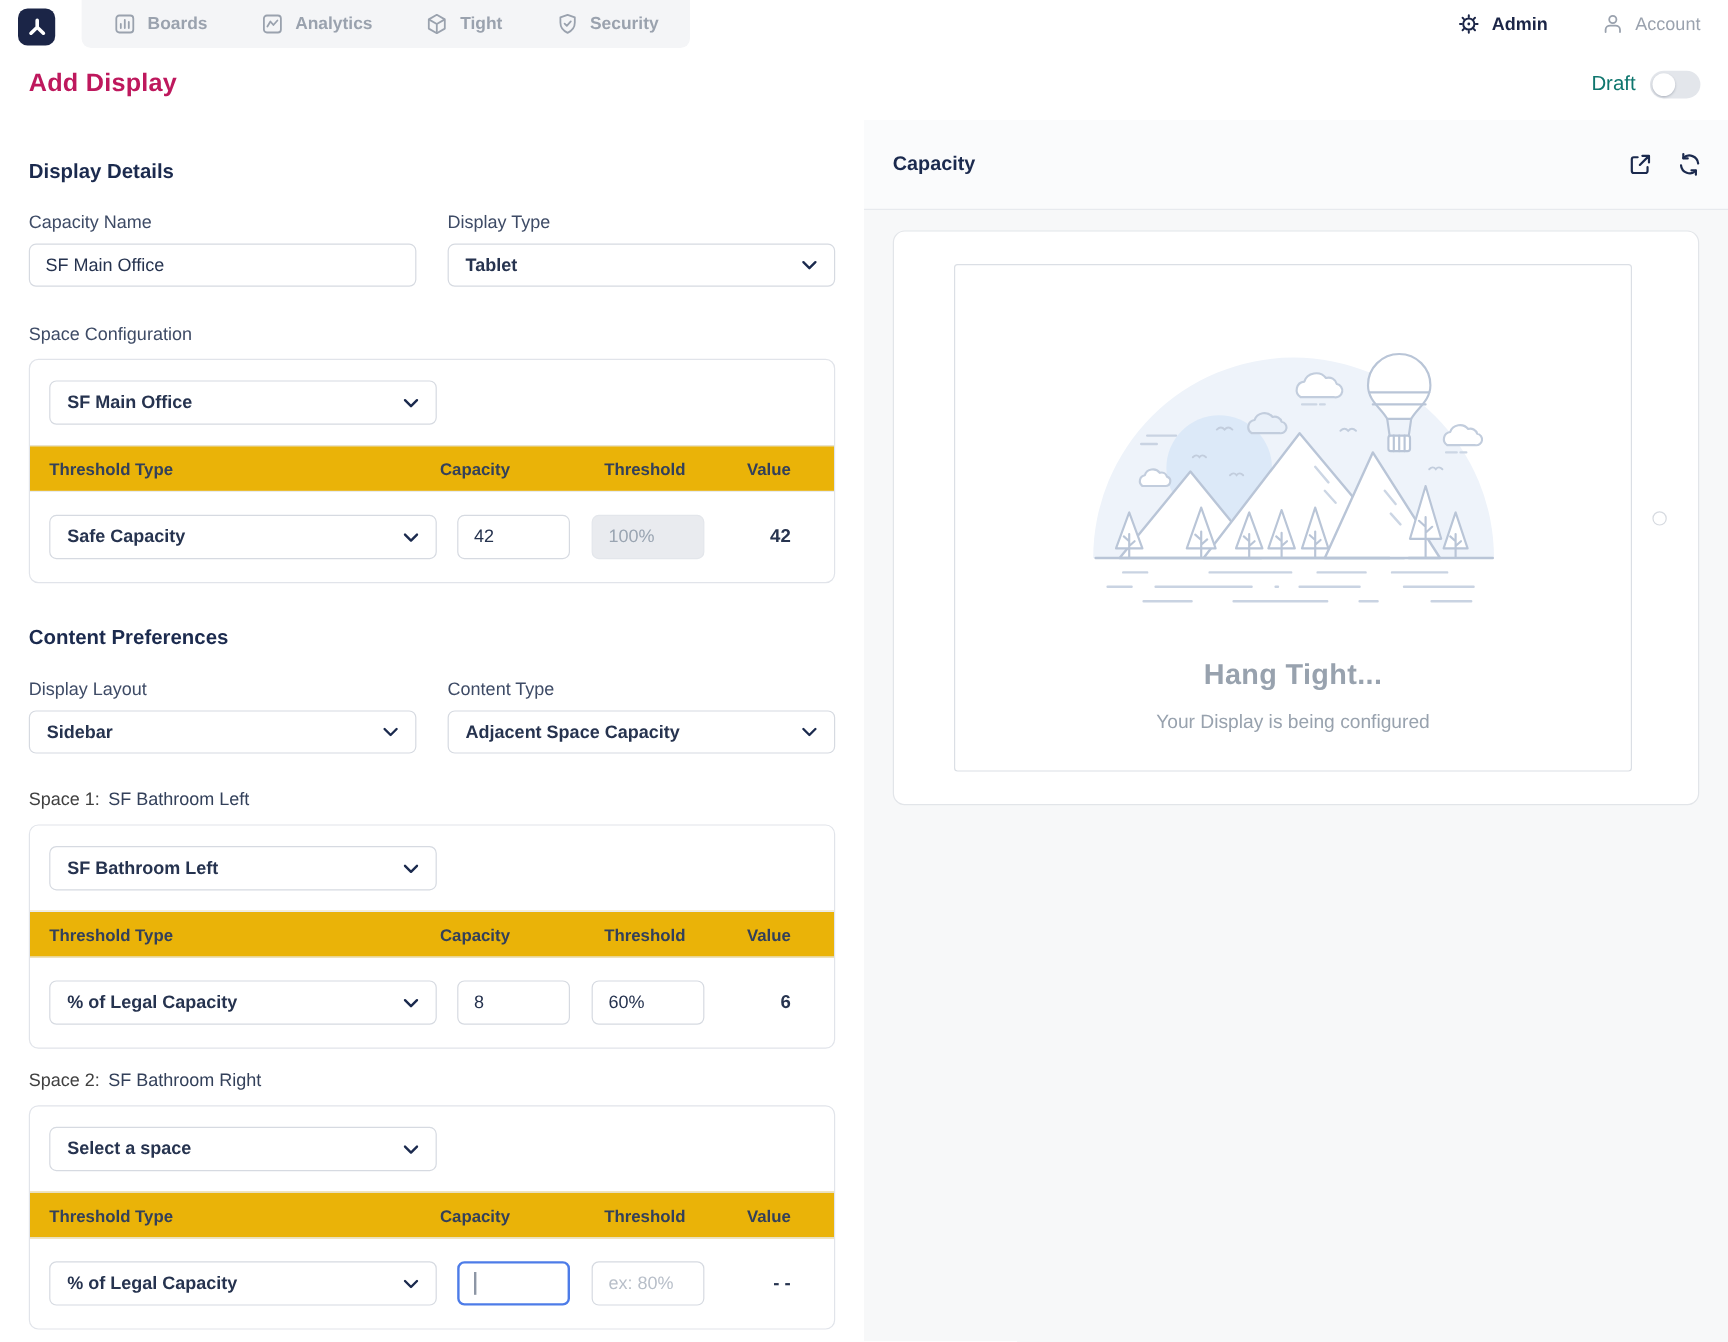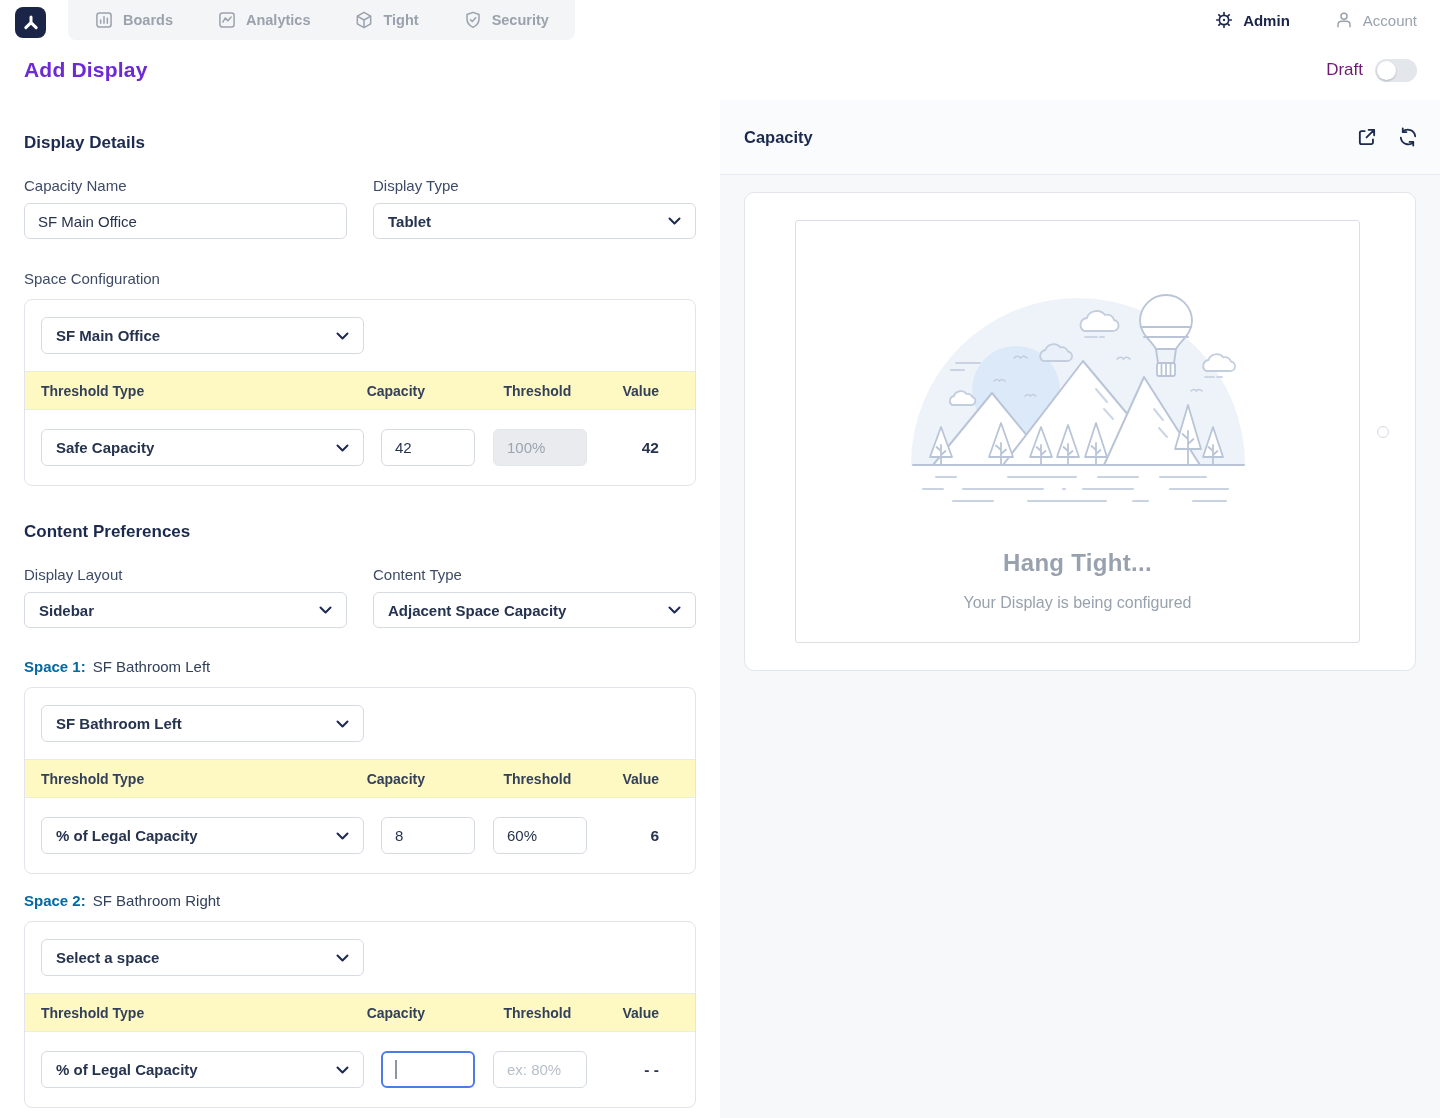--- a/index.html
+++ b/index.html
@@ -17,23 +17,23 @@
   .nav-item svg { display:block; }
   .topbar-right { position:absolute; right:0; top:0; height:40px; display:flex;
     align-items:center; gap:44px; padding-right:23px; }
   .top-acct { display:flex; align-items:center; gap:9px; font-size:15px; }
   .top-acct.active { color:#1b2547; font-weight:700; }
   .top-acct.inactive { color:#9aa2ae; font-weight:400; }
 
   
   .page-header { height:60px; display:flex; align-items:center;
     justify-content:space-between; padding:0 23px 0 24px; }
-  .page-title { font-size:21px; font-weight:700; color:#6d28d9; letter-spacing:.2px; }
+  .page-title { font-size:21px; font-weight:700; color:#be185d; letter-spacing:.2px; }
   .draft-wrap { display:flex; align-items:center; gap:12px; }
-  .draft-label { color:#701a75; font-size:17px; }
+  .draft-label { color:#0f766e; font-size:17px; }
   .toggle { width:42px; height:23px; background:#e3e6eb; border-radius:12px;
     position:relative; cursor:pointer; }
   .toggle .knob { position:absolute; left:2px; top:2px; width:19px; height:19px;
     background:#fff; border-radius:50%; box-shadow:0 1px 2px rgba(20,30,60,.25); }
 
   
   .content { display:flex; height:1018px; overflow:hidden; }
   .form-col { width:720px; padding:0 24px; overflow:hidden; }
   .preview-col { flex:1; background:#f7f8f9; display:flex; flex-direction:column; }
 
@@ -48,42 +48,42 @@
     padding:0 13px; font-size:15px; color:#26334f; font-family:inherit; background:#fff; outline:none; }
   .select { height:36px; border:1px solid #d6dae1; border-radius:6px; background:#fff;
     display:flex; align-items:center; justify-content:space-between; padding:0 14px;
     font-size:15px; color:#26334f; cursor:pointer;font-weight:bold; }
   .select svg { flex:none; margin-left:8px; }
   .solo-label { margin-top:31px; }
 
   .card { border:1px solid #e1e4ea; border-radius:8px; margin-top:12px; background:#fff; }
   .card-top { padding:17px 16px; }
   .card-top .select { width:323px; height:37px; }
-  .thead { display:flex; align-items:center; height:39px; background:#fef9c3;
+  .thead { display:flex; align-items:center; height:39px; background:#eab308;
     border-top:1px solid #e8ebef; border-bottom:1px solid #e8ebef;
     font-size:14px; font-weight:700; color:#33405a; padding:0 16px;gap:41px; }
   .trow { display:flex; align-items:center; height:75px; padding:0 16px; }
   .col-type { width:323px; }
   .trow .select.col-type { height:37px; }
   .col-cap { width:94px; margin-left:17px; }
   .col-thr { width:94px; margin-left:18px; }
   .col-val { flex:1; text-align:right; padding-right:20px; }
   .thead .col-cap, .thead .col-thr { text-align:left; }
   .val-text { font-size:15.5px; font-weight:700; color:#27344f; }
   .cell-input { width:100%; height:37px; border:1px solid #d6dae1; border-radius:6px;
     padding:0 13px; font-size:15px; color:#26334f; font-family:inherit; outline:none; background:#fff; }
   .cell-input:disabled { background:#e9ebef; border-color:#e3e6eb; color:#9aa5b2; }
   .cell-input::placeholder { color:#b8bfc9; }
   .input-wrap { position:relative; }
   .cell-input.focused { border:2px solid #4d7ce8; }
   .caret { position:absolute; left:14px; top:9px; width:1.5px; height:19px; background:#8d96a5; }
 
   .space-label { margin-top:30px; font-size:15px; }
   .card + .space-label { margin-top:18px; }
-  .space-label b { font-weight:700; color:#0369a1; margin-right:7px; }
+  .space-label b { font-weight:400; color:#404040; margin-right:7px; }
   .space-label span.name { color:#33405a; }
 
   
   .preview-header { height:75px; background:#fafbfc; border-bottom:1px solid #e7eaee;
     display:flex; align-items:center; justify-content:space-between; padding:0 21px 0 24px; }
   .preview-title { font-size:16.5px; font-weight:700; color:#1b2a4e; }
   .preview-actions { display:flex; align-items:center; gap:19px; color:#1b2a4e; }
   .icon-btn { cursor:pointer; display:flex; }
   .tablet { margin:17px 24px 0; height:479px; background:#fff; border:1px solid #e2e5e9;
     border-radius:10px; position:relative; }

